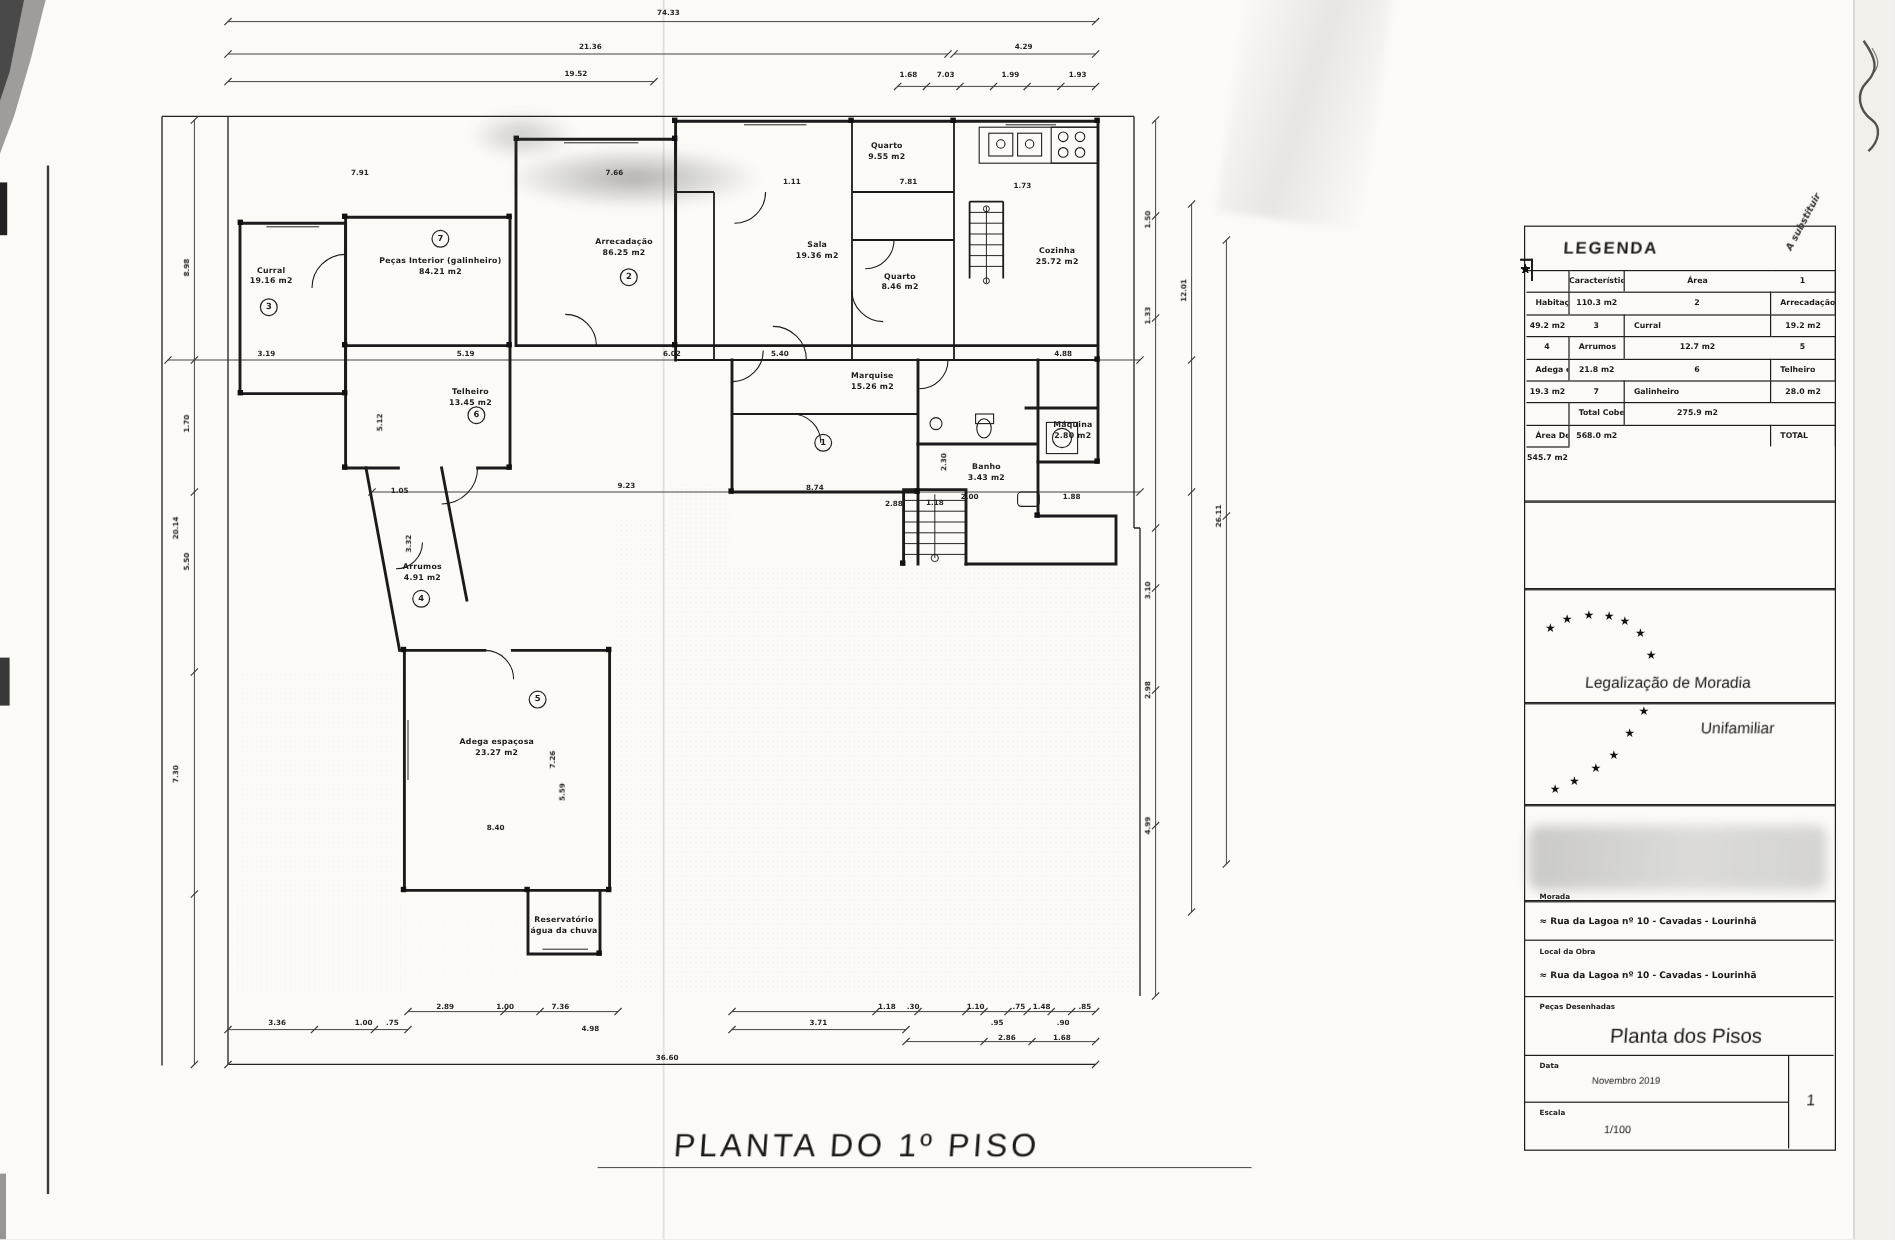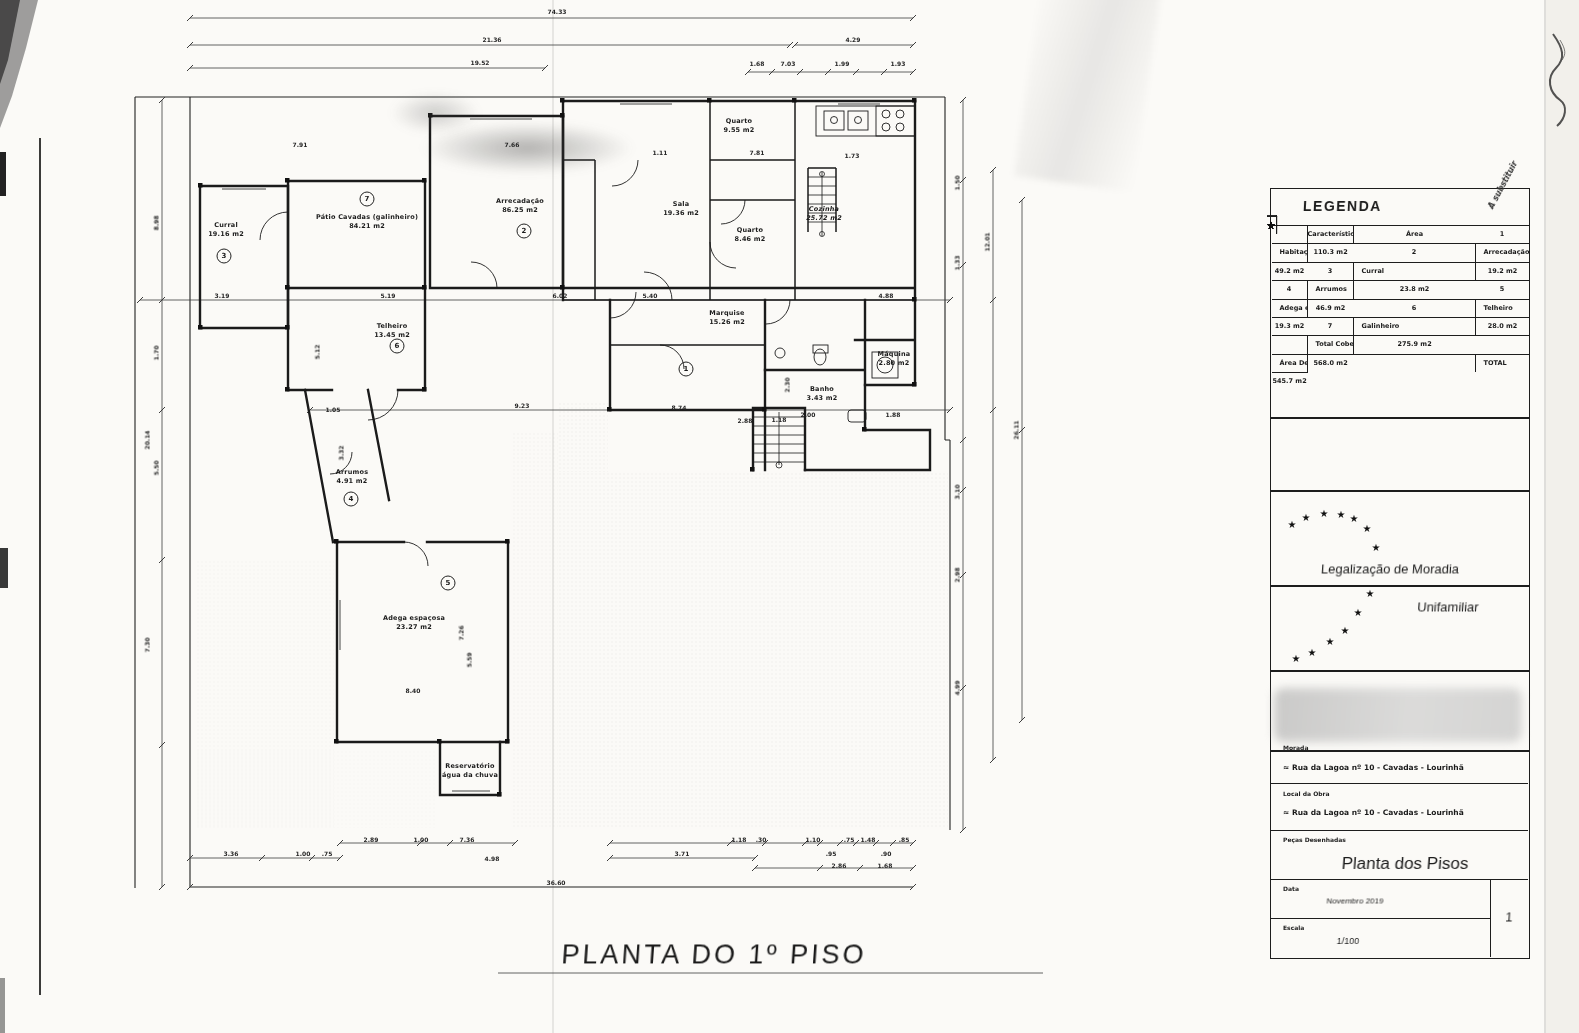--- a/index.html
+++ b/index.html
@@ -190,40 +190,40 @@
 
   <div class="smudge" style="left:420px;top:122px;width:215px;height:52px;background:radial-gradient(ellipse at 50% 50%,rgba(60,60,60,.38),transparent 70%);filter:blur(4px);"></div>
   <div class="smudge" style="left:390px;top:92px;width:90px;height:42px;background:radial-gradient(ellipse,rgba(70,70,70,.25),transparent 70%);filter:blur(4px);"></div>
   <div class="crease"></div>
 
   <div class="lbl" style="left:226px;top:230px;">
       <div>Curral</div>
       <div>19.16 m2</div>
     </div>
   <div class="lbl" style="left:367px;top:222px;">
-      <div>Pátio Cavadas (galinheiro)</div>
+      <div>Peças Interior (galinheiro)</div>
       <div>84.21 m2</div>
     </div>
   <div class="lbl" style="left:520px;top:206px;">
       <div>Arrecadação</div>
       <div>86.25 m2</div>
     </div>
   <div class="lbl" style="left:739px;top:126px;">
       <div>Quarto</div>
       <div>9.55 m2</div>
     </div>
   <div class="lbl" style="left:681px;top:209px;">
       <div>Sala</div>
       <div>19.36 m2</div>
     </div>
   <div class="lbl" style="left:750px;top:235px;">
       <div>Quarto</div>
       <div>8.46 m2</div>
     </div>
-  <div class="lbl" style="left:824px;top:214px;font-style:italic;">
+  <div class="lbl" style="left:881px;top:214px;">
       <div>Cozinha</div>
       <div>25.72 m2</div>
     </div>
   <div class="lbl" style="left:727px;top:318px;">
       <div>Marquise</div>
       <div>15.26 m2</div>
     </div>
   <div class="lbl" style="left:822px;top:394px;">
       <div>Banho</div>
       <div>3.43 m2</div>
@@ -345,25 +345,25 @@
       <div class="lg-cell">2</div>
       <div class="lg-cell name">Arrecadação</div>
       <div class="lg-cell" style="border-right:none">49.2 m2</div>
     <div class="lg-cell star">★</div>
       <div class="lg-cell">3</div>
       <div class="lg-cell name">Curral</div>
       <div class="lg-cell" style="border-right:none">19.2 m2</div>
     <div class="lg-cell star">★</div>
       <div class="lg-cell">4</div>
       <div class="lg-cell name">Arrumos</div>
-      <div class="lg-cell" style="border-right:none">23.8 m2</div>
+      <div class="lg-cell" style="border-right:none">12.7 m2</div>
     <div class="lg-cell star">★</div>
       <div class="lg-cell">5</div>
       <div class="lg-cell name">Adega espaçosa</div>
-      <div class="lg-cell" style="border-right:none">46.9 m2</div>
+      <div class="lg-cell" style="border-right:none">21.8 m2</div>
     <div class="lg-cell star">★</div>
       <div class="lg-cell">6</div>
       <div class="lg-cell name">Telheiro</div>
       <div class="lg-cell" style="border-right:none">19.3 m2</div>
     <div class="lg-cell star">★</div>
       <div class="lg-cell">7</div>
       <div class="lg-cell name">Galinheiro</div>
       <div class="lg-cell" style="border-right:none">28.0 m2</div>
     <div class="lg-cell star">★</div>
       <div class="lg-cell"></div>

